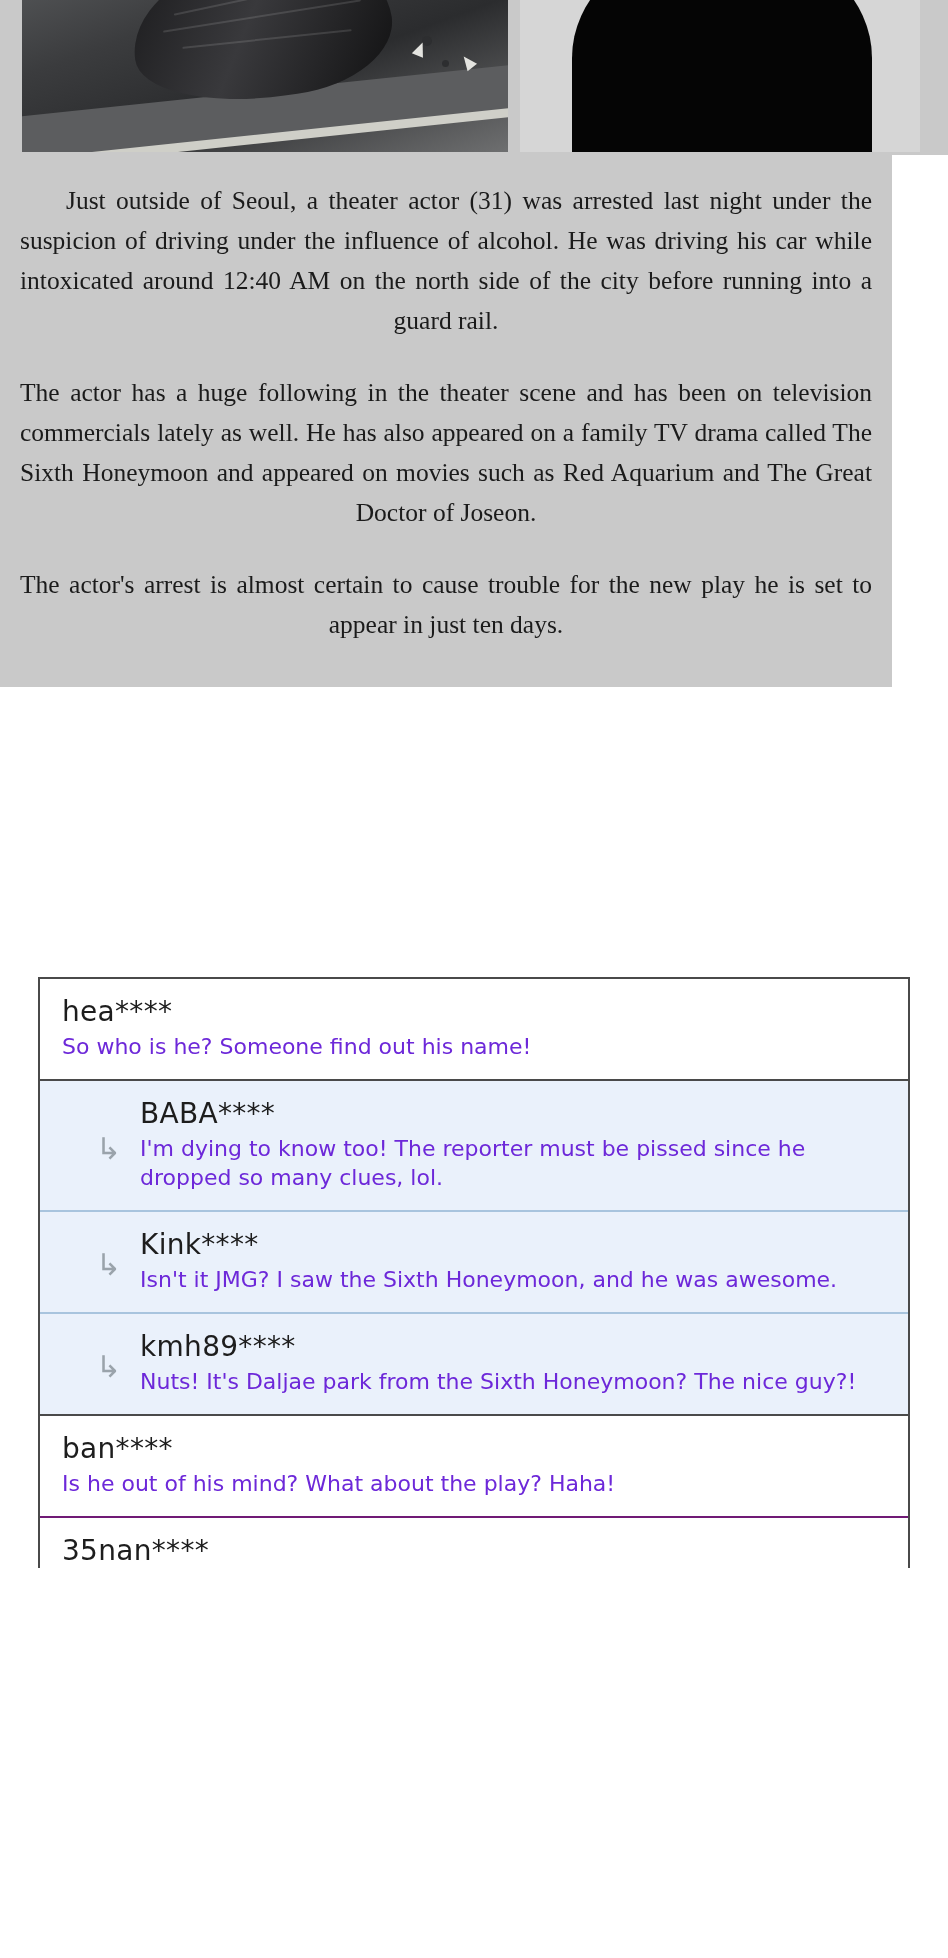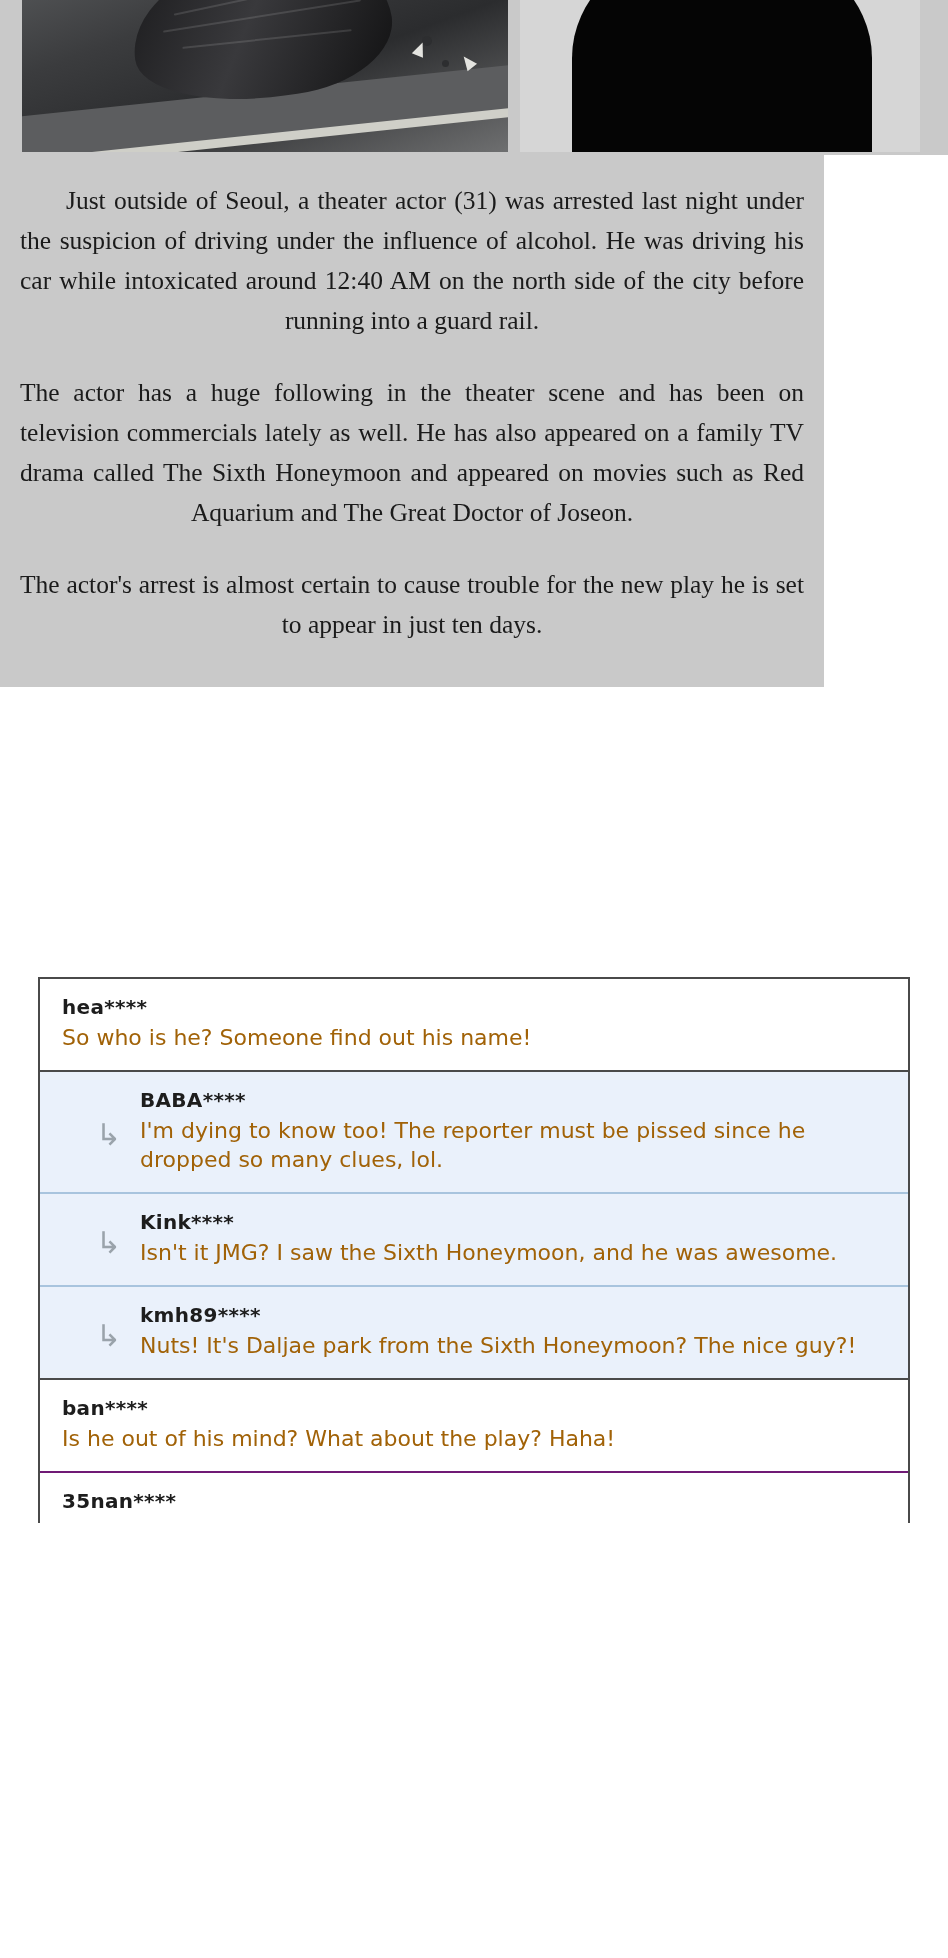--- a/index.html
+++ b/index.html
@@ -96,21 +96,21 @@
     width: 300px;
     height: 230px;
     background: #050505;
     border-radius: 120px 120px 30px 30px / 110px 110px 20px 20px;
   }
 
   
   .article {
     background: #c9c9c9;
     padding: 26px 20px 30px 20px;
-    width: 824px;
+    width: 892px;
     box-sizing: border-box;
   }
   .article p {
     margin: 0 0 32px 0;
     font-family: "Liberation Serif", serif;
     font-size: 25.5px;
     line-height: 40px;
     color: #1b1b1b;
     text-align: justify;
     text-align-last: center;
@@ -156,30 +156,30 @@
     position: absolute;
     left: 56px;
     top: 50%;
     transform: translateY(-40%);
     font-size: 30px;
     color: #9aa3ab;
     line-height: 1;
   }
   .author {
     font-family: "DejaVu Sans", sans-serif;
-    font-size: 20px;
-    font-weight: 700;
+    font-size: 28px;
+    font-weight: 400;
     color: #1d1d1d;
     letter-spacing: 0.3px;
     margin-bottom: 4px;
   }
   .body {
     font-family: "DejaVu Sans", sans-serif;
     font-size: 22px;
-    color: #a16207;
+    color: #6d28d9;
     line-height: 29px;
   }
   .comment.last-partial {
     border-bottom: none;
     padding-bottom: 0;
     height: 34px;
     overflow: hidden;
   }
 </style>
 </head>

